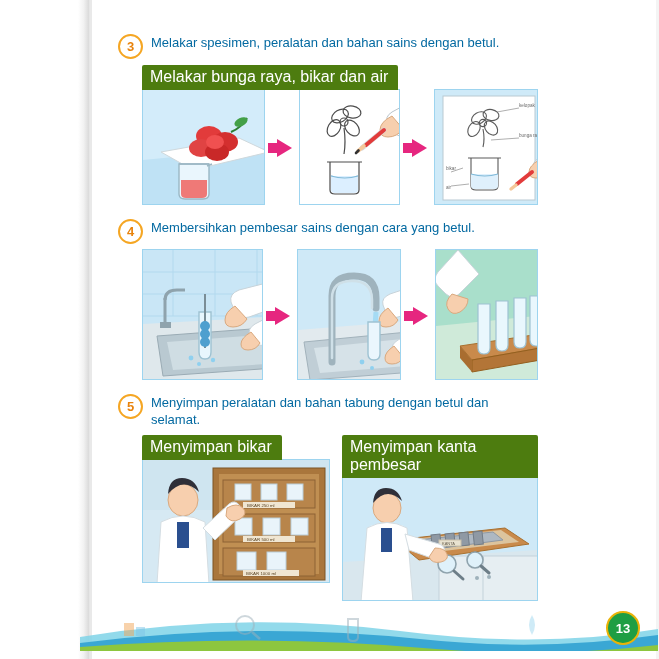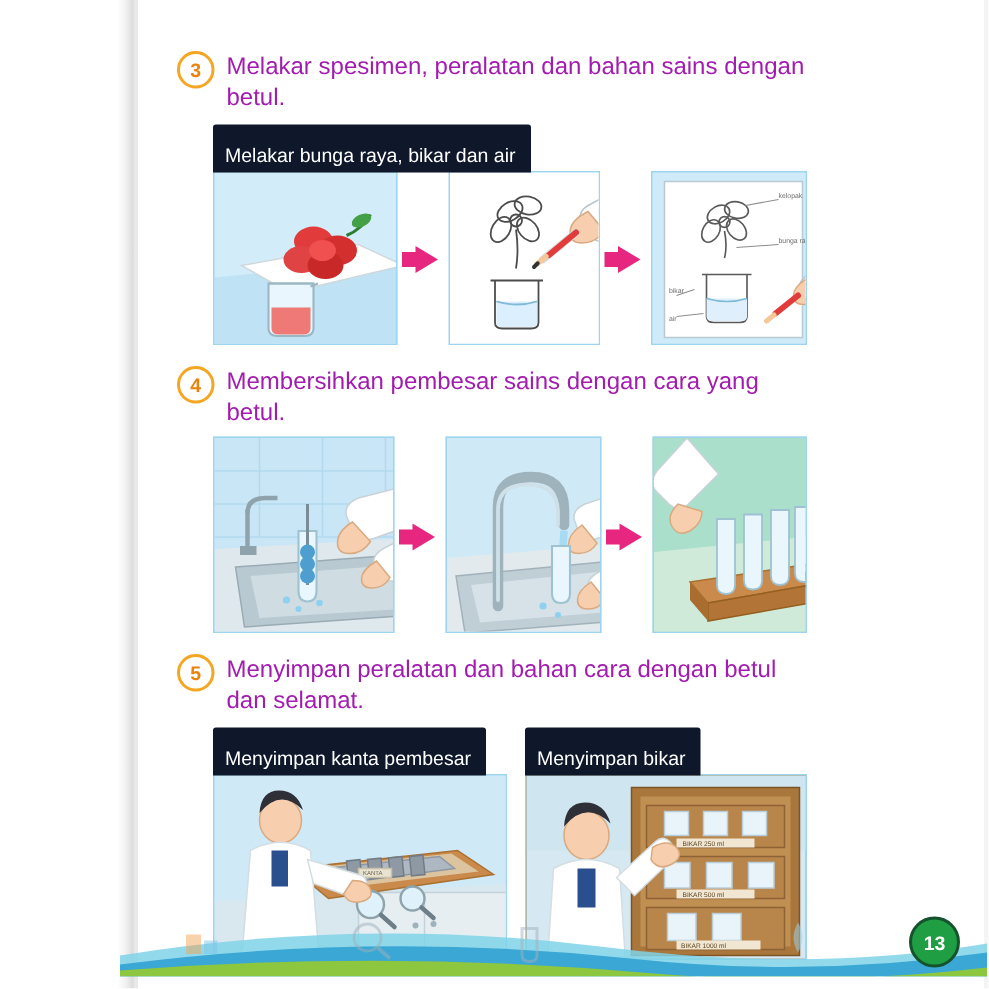--- a/index.html
+++ b/index.html
@@ -60,37 +60,37 @@
     font-size: 13px;
     font-weight: bold;
     display: flex;
     align-items: center;
     justify-content: center;
     margin-right: 8px;
     background: #fff;
     line-height: 1;
   }
   .step-text {
-    font-size: 16px;
-    color: #a21caf;
+    font-size: 13px;
+    color: #0369a1;
     line-height: 1.33;
     max-width: 392px;
   }
 
   
   .figure {
     margin: 6px 0 14px 24px;
     position: relative;
   }
   .cap {
     display: inline-block;
-    background: #0f172a;
+    background: #4d7c0f;
     color: #ffffff;
-    font-size: 13px;
-    padding: 13px 10px 4px 8px;
+    font-size: 16px;
+    padding: 3px 10px 4px 8px;
     border-radius: 2px 2px 0 0;
     position: relative;
     z-index: 3;
   }
   .panels {
     display: flex;
     gap: 6px;
     margin-top: -1px;
   }
   .panel {
@@ -133,21 +133,21 @@
     width: 30px;
     height: 30px;
     border-radius: 50%;
     background: #1f9e43;
     color: #fff;
     font-size: 13px;
     font-weight: bold;
     display: flex;
     align-items: center;
     justify-content: center;
-    border: 2px solid #14532d;
+    border: 2px solid #eab308;
   }
   .right-edge {
     position: absolute;
     right: 0; top: 0;
     width: 3px; height: 659px;
     background: #f4f4f4;
   }
 </style>
 </head>
 <body>
@@ -390,24 +390,73 @@
               <path d="M78 48 L78 92 q0 6 6 6 q6 0 6 -6 L90 48 Z"></path>
               <path d="M94 46 L94 90 q0 6 6 6 q6 0 6 -6 L106 46 Z"></path>
             </g>
           </svg>
         </div>
       </div>
     </div>
 
     <div class="step">
       <div class="step-num">5</div>
-      <div class="step-text">Menyimpan peralatan dan bahan cara dengan betul dan selamat.</div>
+      <div class="step-text">Menyimpan peralatan dan bahan tabung dengan betul dan selamat.</div>
     </div>
 
     <div class="figure" style="display:flex; gap:12px;">
+
+      <div>
+        <div class="cap">Menyimpan bikar</div>
+        <div class="panels">
+          <div class="panel" style="width:188px;height:124px;background:#b98a55;">
+            <svg width="188" height="124" viewBox="0 0 188 124">
+              <rect width="188" height="124" fill="#d6e9f3"></rect>
+
+              <rect x="0" y="0" width="188" height="50" fill="#cfe5f0"></rect>
+
+              <rect x="70" y="8" width="112" height="112" fill="#a9763c" stroke="#7d5424"></rect>
+              <rect x="76" y="14" width="100" height="100" fill="#c08f52"></rect>
+
+              <g>
+                <rect x="80" y="20" width="92" height="28" fill="#b8854b" stroke="#8d6234"></rect>
+                <rect x="92" y="24" width="16" height="16" fill="#e9f4fa" stroke="#b9cdd8"></rect>
+                <rect x="118" y="24" width="16" height="16" fill="#e9f4fa" stroke="#b9cdd8"></rect>
+                <rect x="144" y="24" width="16" height="16" fill="#e9f4fa" stroke="#b9cdd8"></rect>
+                <rect x="100" y="42" width="52" height="6" fill="#f0e6d2"></rect>
+                <text x="104" y="47" font-size="4.4" fill="#5c4626" font-family="Liberation Sans, sans-serif">BIKAR 250 ml</text>
+              </g>
+              <g>
+                <rect x="80" y="54" width="92" height="28" fill="#b8854b" stroke="#8d6234"></rect>
+                <rect x="92" y="58" width="17" height="17" fill="#e9f4fa" stroke="#b9cdd8"></rect>
+                <rect x="120" y="58" width="17" height="17" fill="#e9f4fa" stroke="#b9cdd8"></rect>
+                <rect x="148" y="58" width="17" height="17" fill="#e9f4fa" stroke="#b9cdd8"></rect>
+                <rect x="100" y="76" width="52" height="6" fill="#f0e6d2"></rect>
+                <text x="104" y="81" font-size="4.4" fill="#5c4626" font-family="Liberation Sans, sans-serif">BIKAR 500 ml</text>
+              </g>
+              <g>
+                <rect x="80" y="88" width="92" height="28" fill="#b8854b" stroke="#8d6234"></rect>
+                <rect x="94" y="92" width="19" height="18" fill="#e9f4fa" stroke="#b9cdd8"></rect>
+                <rect x="124" y="92" width="19" height="18" fill="#e9f4fa" stroke="#b9cdd8"></rect>
+                <rect x="100" y="110" width="56" height="6" fill="#f0e6d2"></rect>
+                <text x="103" y="115" font-size="4.4" fill="#5c4626" font-family="Liberation Sans, sans-serif">BIKAR 1000 ml</text>
+              </g>
+
+              <g>
+                <ellipse cx="40" cy="40" rx="15" ry="16" fill="#f7cfae" stroke="#d9a97f"></ellipse>
+                <path d="M25 34 q15 -18 31 -2 q-4 -14 -17 -14 q-13 0 -14 16 z" fill="#2f2f38"></path>
+                <path d="M18 62 q22 -12 44 0 L66 124 L14 124 Z" fill="#ffffff" stroke="#d4dde2"></path>
+                <rect x="34" y="62" width="12" height="26" fill="#2a4f8f"></rect>
+                <path d="M60 68 L86 44 q6 -5 11 2 q5 7 -2 12 L72 80 Z" fill="#ffffff" stroke="#d4dde2"></path>
+                <path d="M84 48 q10 -6 16 0 q5 6 -3 11 q-9 5 -14 -3 z" fill="#f7cfae" stroke="#d9a97f"></path>
+              </g>
+            </svg>
+          </div>
+        </div>
+      </div>
 
       <div>
         <div class="cap">Menyimpan kanta pembesar</div>
         <div class="panels">
           <div class="panel" style="width:196px;height:124px;background:#cfe9f7;">
             <svg width="196" height="124" viewBox="0 0 196 124">
               <rect width="196" height="124" fill="#cfe9f7"></rect>
 
               <path d="M0 84 L196 72 L196 124 L0 124 Z" fill="#d9e7ee"></path>
               <rect x="96" y="78" width="100" height="46" fill="#e6eef2" stroke="#c3d2da"></rect>
@@ -437,69 +486,20 @@
                 <path d="M138 88 L146 95" stroke="#6d7e88" stroke-width="3" stroke-linecap="round"></path>
               </g>
 
               <g>
                 <ellipse cx="44" cy="30" rx="14" ry="15" fill="#f7cfae" stroke="#d9a97f"></ellipse>
                 <path d="M30 25 q14 -17 29 -2 q-4 -13 -16 -13 q-12 0 -13 15 z" fill="#2f2f38"></path>
                 <path d="M24 50 q20 -11 40 0 L70 124 L18 124 Z" fill="#ffffff" stroke="#d4dde2"></path>
                 <rect x="38" y="50" width="11" height="24" fill="#2a4f8f"></rect>
                 <path d="M62 56 L96 66 q7 2 5 9 q-2 8 -10 6 L66 72 Z" fill="#ffffff" stroke="#d4dde2"></path>
                 <path d="M92 70 q10 0 12 6 q2 6 -6 8 q-9 2 -12 -5 z" fill="#f7cfae" stroke="#d9a97f"></path>
-              </g>
-            </svg>
-          </div>
-        </div>
-      </div>
-
-      <div>
-        <div class="cap">Menyimpan bikar</div>
-        <div class="panels">
-          <div class="panel" style="width:188px;height:124px;background:#b98a55;">
-            <svg width="188" height="124" viewBox="0 0 188 124">
-              <rect width="188" height="124" fill="#d6e9f3"></rect>
-
-              <rect x="0" y="0" width="188" height="50" fill="#cfe5f0"></rect>
-
-              <rect x="70" y="8" width="112" height="112" fill="#a9763c" stroke="#7d5424"></rect>
-              <rect x="76" y="14" width="100" height="100" fill="#c08f52"></rect>
-
-              <g>
-                <rect x="80" y="20" width="92" height="28" fill="#b8854b" stroke="#8d6234"></rect>
-                <rect x="92" y="24" width="16" height="16" fill="#e9f4fa" stroke="#b9cdd8"></rect>
-                <rect x="118" y="24" width="16" height="16" fill="#e9f4fa" stroke="#b9cdd8"></rect>
-                <rect x="144" y="24" width="16" height="16" fill="#e9f4fa" stroke="#b9cdd8"></rect>
-                <rect x="100" y="42" width="52" height="6" fill="#f0e6d2"></rect>
-                <text x="104" y="47" font-size="4.4" fill="#5c4626" font-family="Liberation Sans, sans-serif">BIKAR 250 ml</text>
-              </g>
-              <g>
-                <rect x="80" y="54" width="92" height="28" fill="#b8854b" stroke="#8d6234"></rect>
-                <rect x="92" y="58" width="17" height="17" fill="#e9f4fa" stroke="#b9cdd8"></rect>
-                <rect x="120" y="58" width="17" height="17" fill="#e9f4fa" stroke="#b9cdd8"></rect>
-                <rect x="148" y="58" width="17" height="17" fill="#e9f4fa" stroke="#b9cdd8"></rect>
-                <rect x="100" y="76" width="52" height="6" fill="#f0e6d2"></rect>
-                <text x="104" y="81" font-size="4.4" fill="#5c4626" font-family="Liberation Sans, sans-serif">BIKAR 500 ml</text>
-              </g>
-              <g>
-                <rect x="80" y="88" width="92" height="28" fill="#b8854b" stroke="#8d6234"></rect>
-                <rect x="94" y="92" width="19" height="18" fill="#e9f4fa" stroke="#b9cdd8"></rect>
-                <rect x="124" y="92" width="19" height="18" fill="#e9f4fa" stroke="#b9cdd8"></rect>
-                <rect x="100" y="110" width="56" height="6" fill="#f0e6d2"></rect>
-                <text x="103" y="115" font-size="4.4" fill="#5c4626" font-family="Liberation Sans, sans-serif">BIKAR 1000 ml</text>
-              </g>
-
-              <g>
-                <ellipse cx="40" cy="40" rx="15" ry="16" fill="#f7cfae" stroke="#d9a97f"></ellipse>
-                <path d="M25 34 q15 -18 31 -2 q-4 -14 -17 -14 q-13 0 -14 16 z" fill="#2f2f38"></path>
-                <path d="M18 62 q22 -12 44 0 L66 124 L14 124 Z" fill="#ffffff" stroke="#d4dde2"></path>
-                <rect x="34" y="62" width="12" height="26" fill="#2a4f8f"></rect>
-                <path d="M60 68 L86 44 q6 -5 11 2 q5 7 -2 12 L72 80 Z" fill="#ffffff" stroke="#d4dde2"></path>
-                <path d="M84 48 q10 -6 16 0 q5 6 -3 11 q-9 5 -14 -3 z" fill="#f7cfae" stroke="#d9a97f"></path>
               </g>
             </svg>
           </div>
         </div>
       </div>
     </div>
 
   </div>
 
   <div class="bottom-band">

